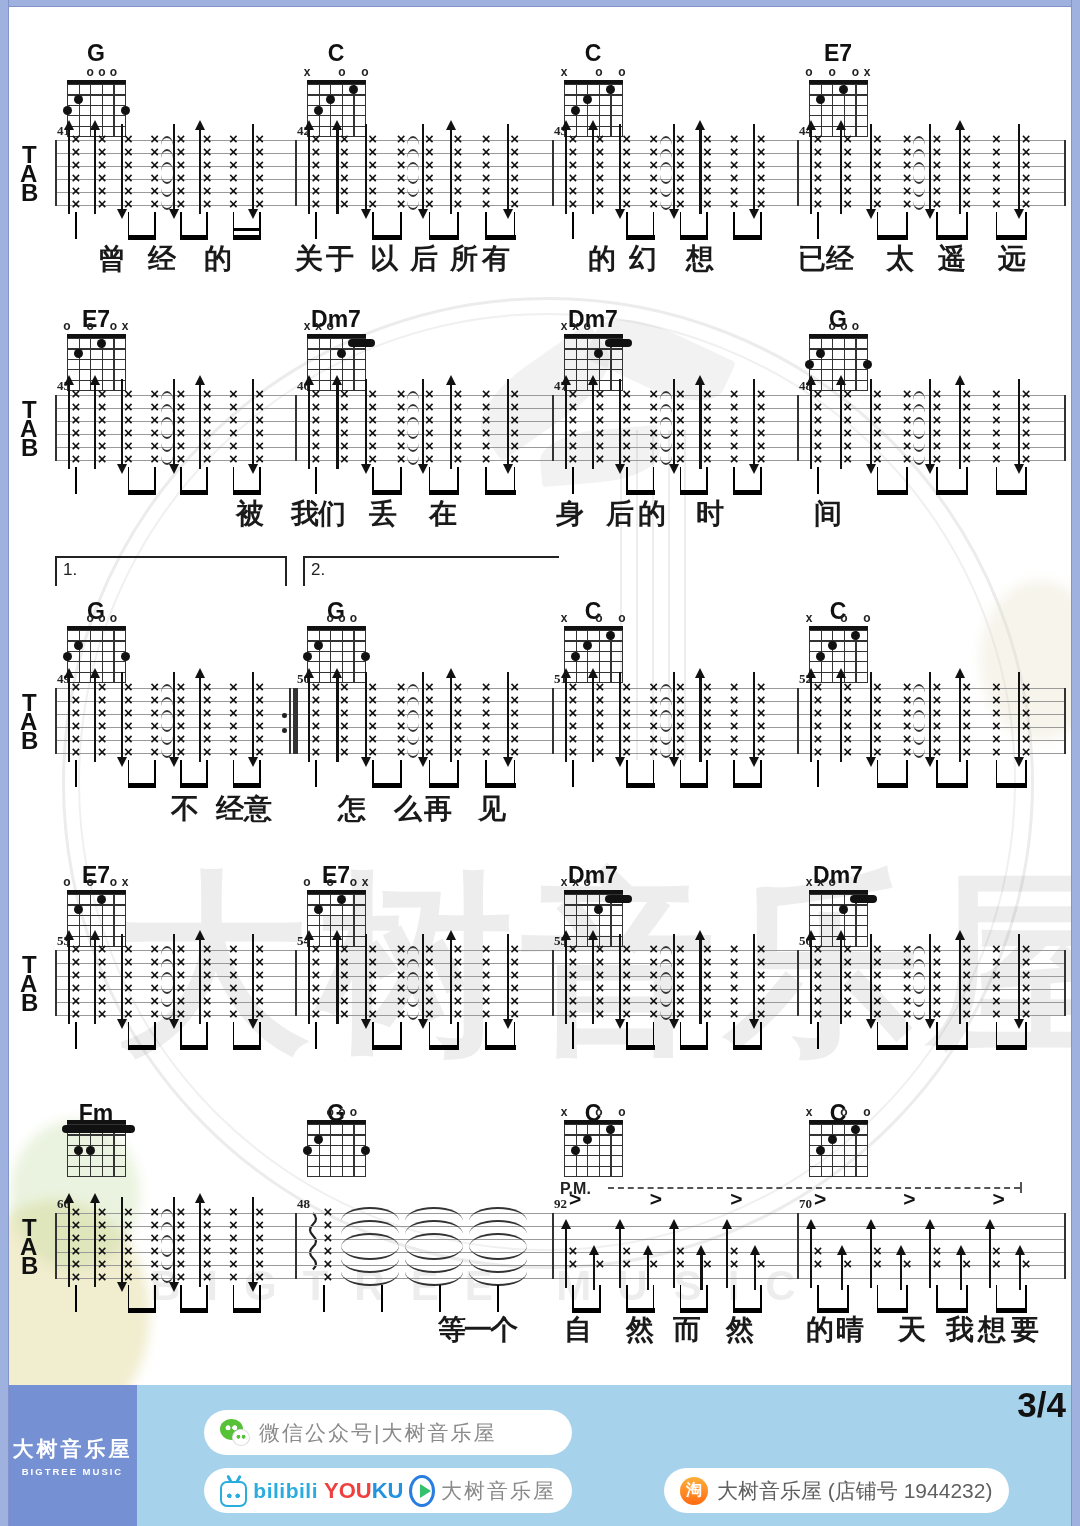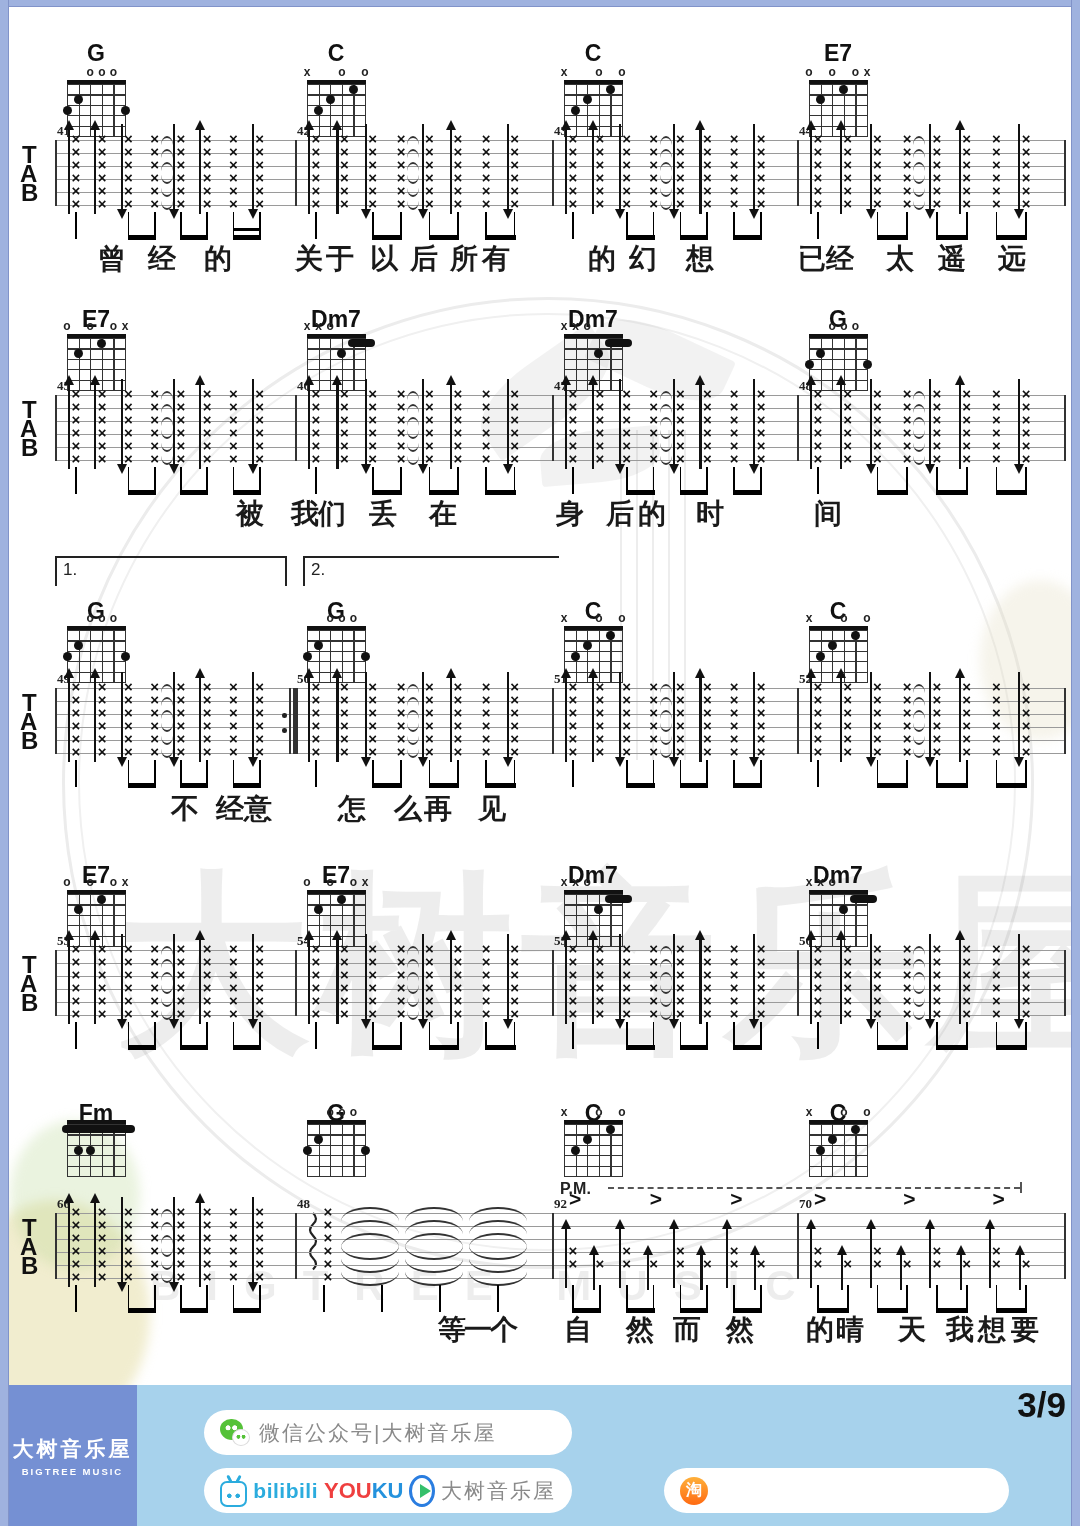--- a/index.html
+++ b/index.html
@@ -2071,17 +2071,18 @@
       <span style="display:flex;">
           <span class="wd-you">YOU</span>
           <span class="wd-ku">KU</span>
         </span>
       <span class="ic-play"></span>
       <span class="lbl">大树音乐屋</span>
     </div>
 
     <div class="pill" style="left:656px;top:83px;width:345px;">
       <span class="ic-tb">淘</span>
+      <span class="lbl" style="color:#606060;letter-spacing:0;">大树音乐屋 (店铺号 1944232)</span>
     </div>
 
-    <div class="pagenum">3/9</div>
+    <div class="pagenum">3/4</div>
   </div>
 </div>
 
 </body></html>

